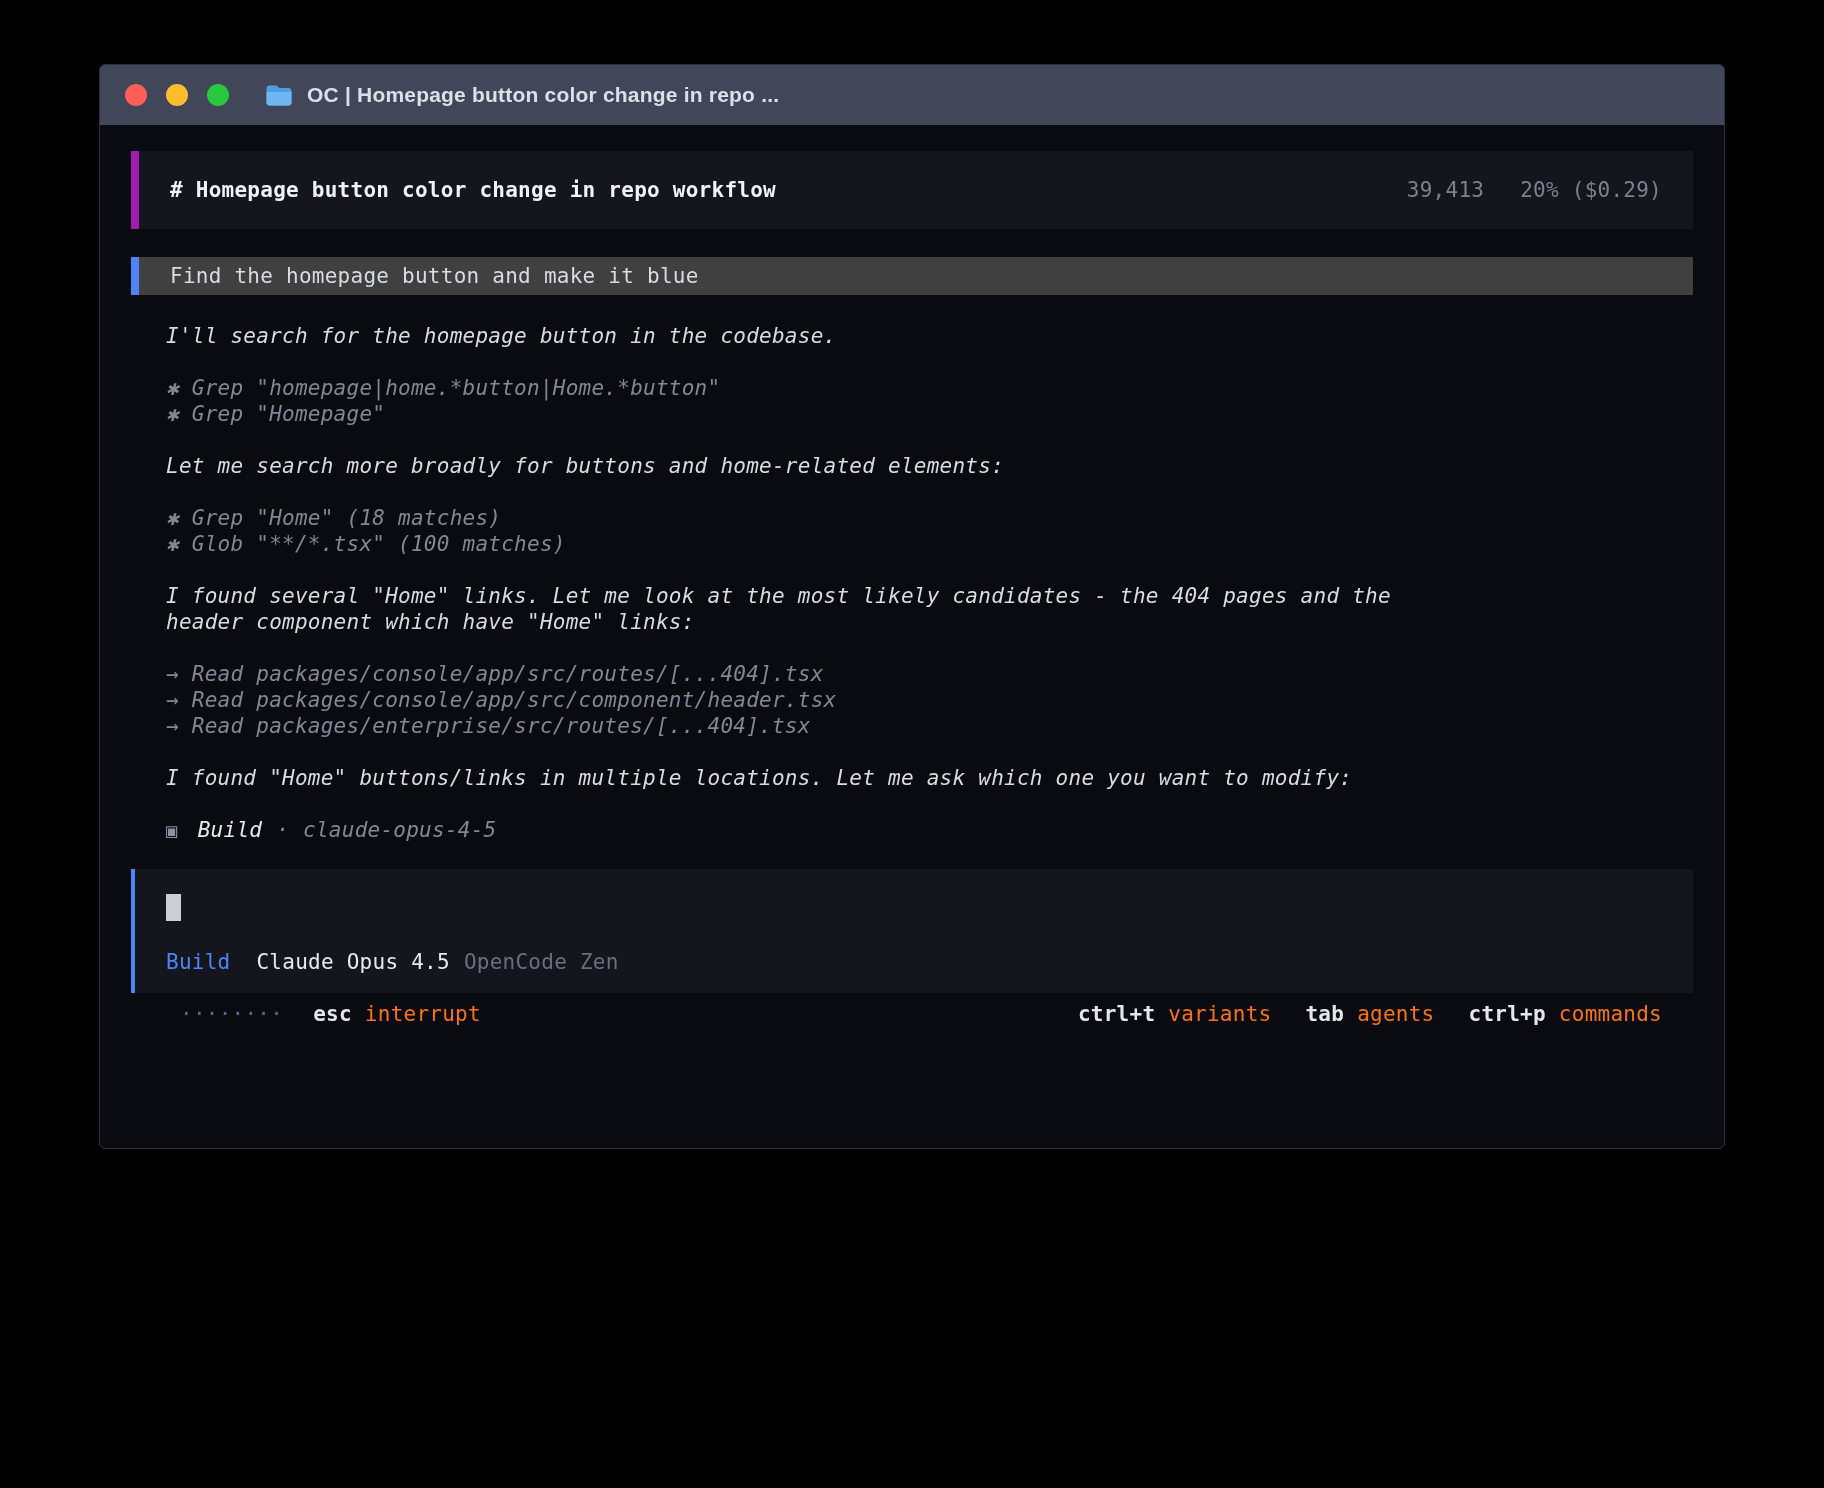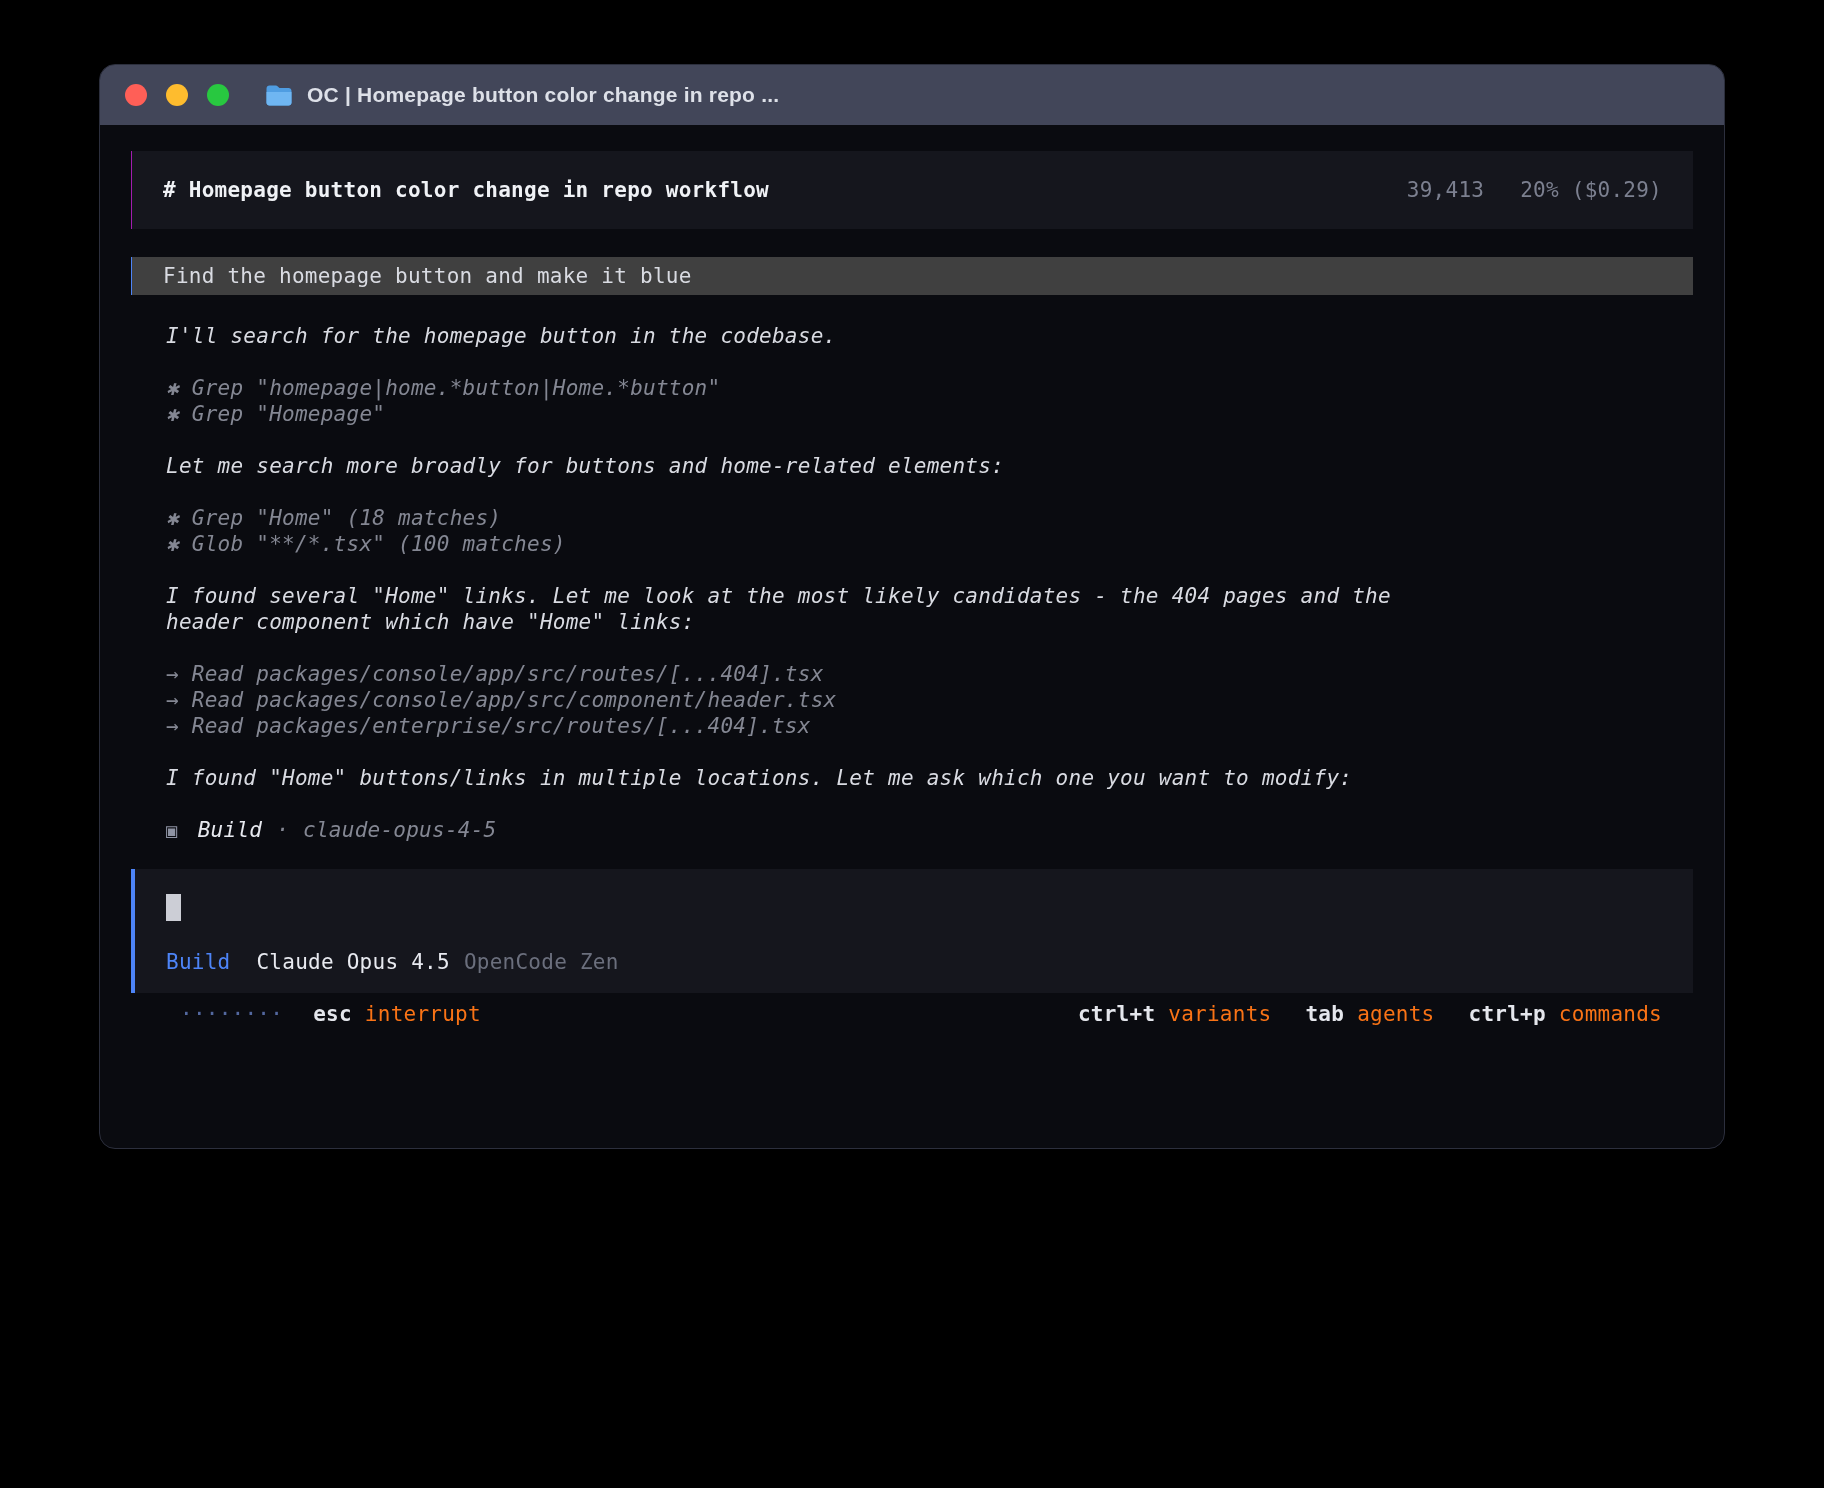--- a/index.html
+++ b/index.html
@@ -1,33 +1,33 @@
 <!DOCTYPE html>
 <html><head>
 <meta charset="utf-8">
 <style>
   * { margin:0; padding:0; box-sizing:border-box; }
   html,body { width:1824px; height:1488px; background:#000; overflow:hidden; }
   body { font-family:"DejaVu Sans Mono","Liberation Mono",monospace; }
 
   .window {
     position:absolute; left:99px; top:64px; width:1626px; height:1085px;
-    border-radius:16px; background:#0a0b10; border:1px solid #2c2f3d; overflow:hidden;
+    border-radius:6px; background:#0a0b10; border:1px solid #2c2f3d; overflow:hidden;
   }
   .titlebar { height:60px; background:#424659; display:flex; align-items:center; padding:0 25px; }
   .traffic { display:flex; gap:19px; align-items:center; }
   .light { width:22px; height:22px; border-radius:50%; display:inline-block; }
   .light.red{background:#ff5f57}
   .light.yellow{background:#febc2e}
   .light.green{background:#28c840}
   .title-group{ display:flex; align-items:center; gap:13px; margin-left:36px; }
   .window-title{ font-family:"Liberation Sans",sans-serif; font-size:21px; font-weight:700; color:#dde0e8; letter-spacing:.2px; }
 
   .terminal { padding:26px 31px 0; font-size:21px; letter-spacing:.25px; line-height:26px; color:#d9dbe2; }
-  .block { border-left:1px solid #a21caf; }
+  .block { border-left:8px solid #a21caf; }
   .session-header { background:#15161d; padding:26px 31px; display:flex; justify-content:space-between; align-items:center; }
   .session-title { font-weight:700; color:#f0f2f6; }
   .session-stats { display:flex; gap:36px; color:#7c8090; }
 
   .user-block { margin-top:28px; background:#404040; border-left-color:#4d84f7; padding:6px 31px; color:#d9dbe2; }
 
   .convo { padding:28px 0 0 35px;font-style:italic; }
   .convo .para { margin-bottom:26px; }
   .dim { color:#848793; }
 

